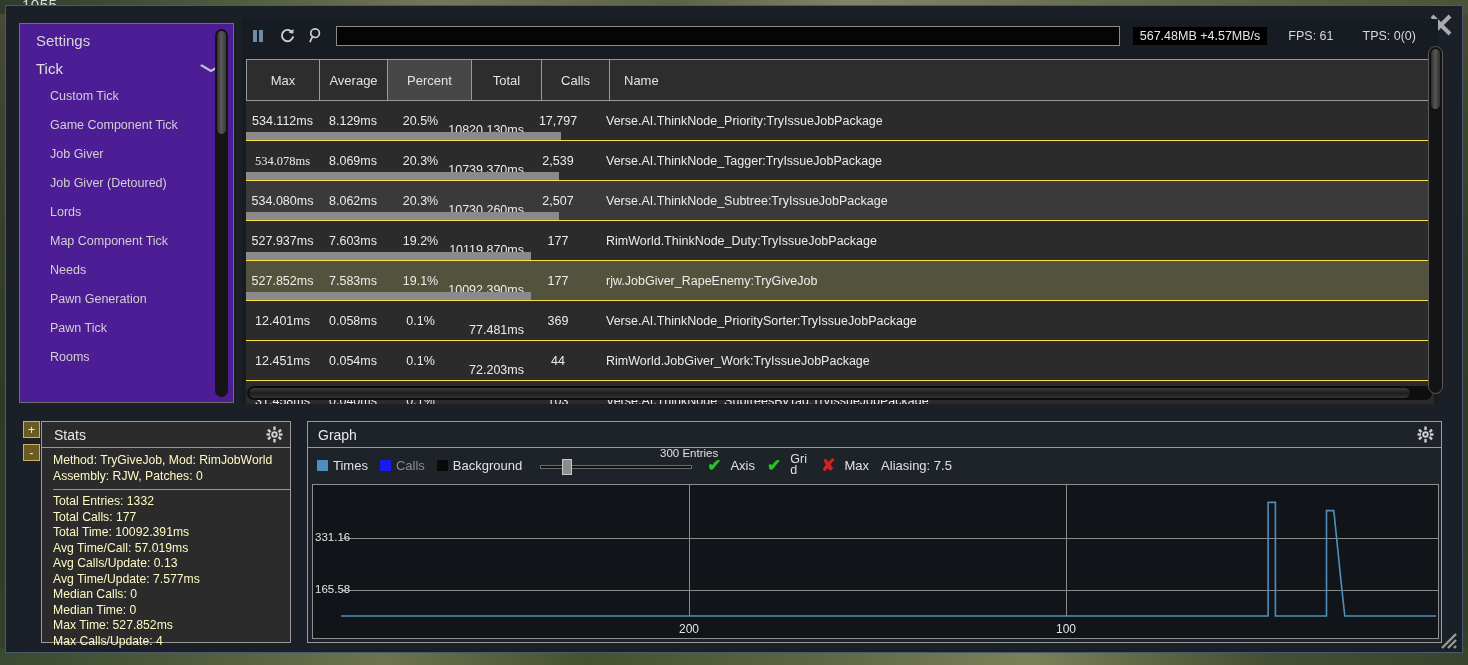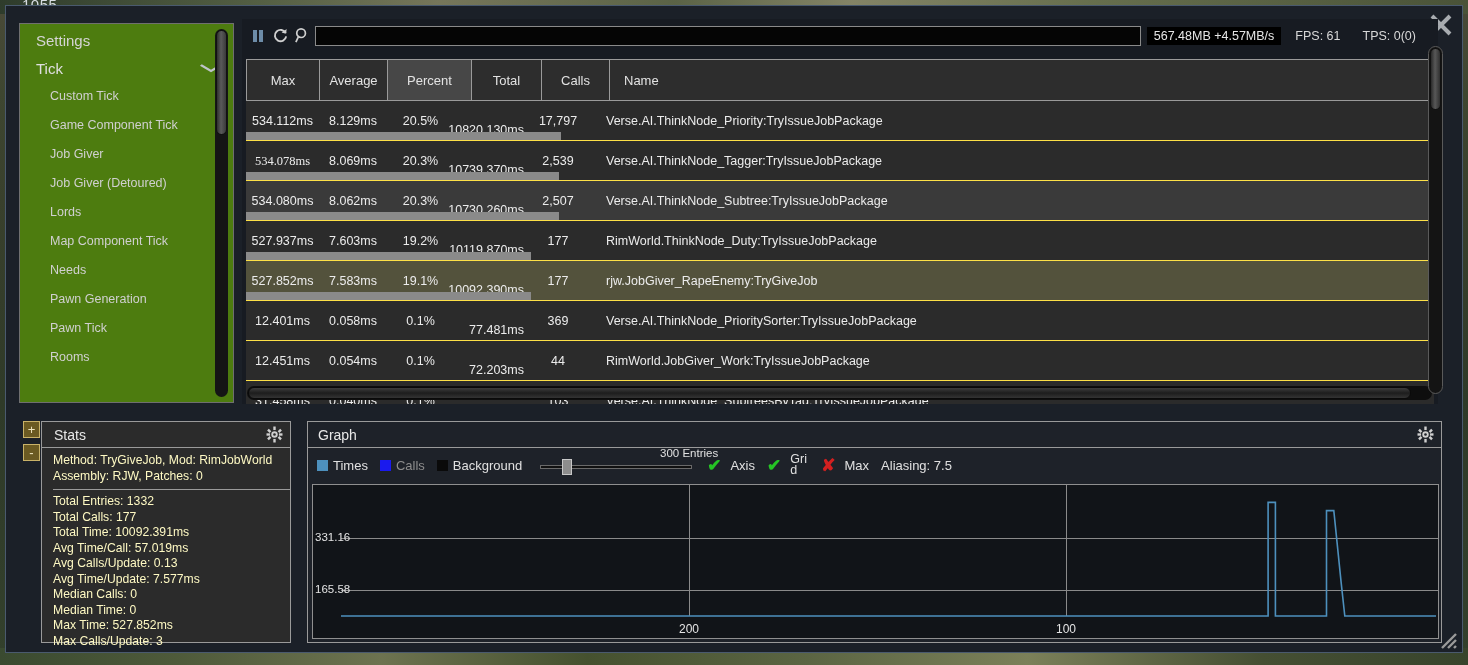--- a/index.html
+++ b/index.html
@@ -53,21 +53,21 @@
     position: absolute; right: 4px; top: 2px;
     width: 34px; height: 34px; cursor: pointer;
     display: flex; align-items: center; justify-content: center;
     color: #a8acb0; font-size: 30px; line-height: 1; font-weight: 400;
   }
 
   
   .sidebar {
     position: absolute; left: 13px; top: 17px;
     width: 215px; height: 380px;
-    background: #4d7c0f; border: 1px solid #6f6f6f;
+    background: #4c1d95; border: 1px solid #6f6f6f;
     overflow: hidden;
   }
   .sb-title {
     color: #d5d5d5; font-size: 15px;
     padding: 8px 0 0 16px;
   }
   .sb-group {
     display: flex; align-items: center; justify-content: space-between;
     padding: 11px 14px 4px 16px; cursor: pointer;
   }
@@ -91,21 +91,21 @@
   }
 
   
   .table-panel {
     position: absolute; left: 236px; top: 13px;
     width: 1196px; height: 385px;
     background: #171b22;
   }
   .toolbar {
     position: absolute; left: 0; top: 0; width: 1196px; height: 33px;
-    display: flex; align-items: center; padding-left: 5px;
+    display: flex; align-items: center; gap: 7px; padding-left: 5px;
   }
   .tb-icon { width: 22px; height: 22px; cursor: pointer; display:flex; align-items:center; justify-content:center; }
   .search-input {
     flex: 1; height: 20px; margin-left: 2px; margin-right: 6px;
     background: #050505; border: 1px solid #8a8a8a;
     color: #e0e0e0; font-size: 12px; padding: 0 6px;
     font-family: "Liberation Sans", sans-serif; outline: none;
   }
   .mem-badge {
     background: #000; color: #e6e6e6; font-size: 12.5px;
@@ -431,21 +431,21 @@
         <div class="stats-sep"></div>
         <div class="stats-line">Total Entries: 1332</div>
         <div class="stats-line">Total Calls: 177</div>
         <div class="stats-line">Total Time: 10092.391ms</div>
         <div class="stats-line">Avg Time/Call: 57.019ms</div>
         <div class="stats-line">Avg Calls/Update: 0.13</div>
         <div class="stats-line">Avg Time/Update: 7.577ms</div>
         <div class="stats-line">Median Calls: 0</div>
         <div class="stats-line">Median Time: 0</div>
         <div class="stats-line">Max Time: 527.852ms</div>
-        <div class="stats-line">Max Calls/Update: 3</div>
+        <div class="stats-line">Max Calls/Update: 4</div>
       </div>
     </div>
 
     <div class="graph-panel">
       <div class="graph-head">
         <span class="graph-title">Graph</span>
         <span class="gear">
           <svg width="17" height="17" viewBox="0 0 20 20">
             <path fill="#d0d0d0" d="M10 6.2a3.8 3.8 0 1 0 0 7.6 3.8 3.8 0 0 0 0-7.6zm0 2.2a1.6 1.6 0 1 1 0 3.2 1.6 1.6 0 0 1 0-3.2z"></path>
             <g fill="#d0d0d0">

